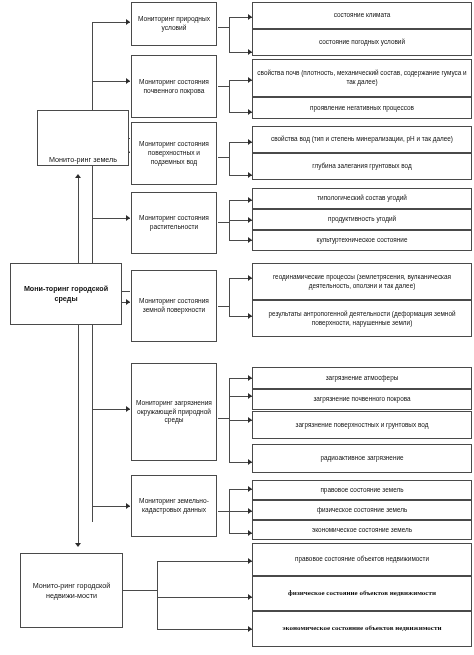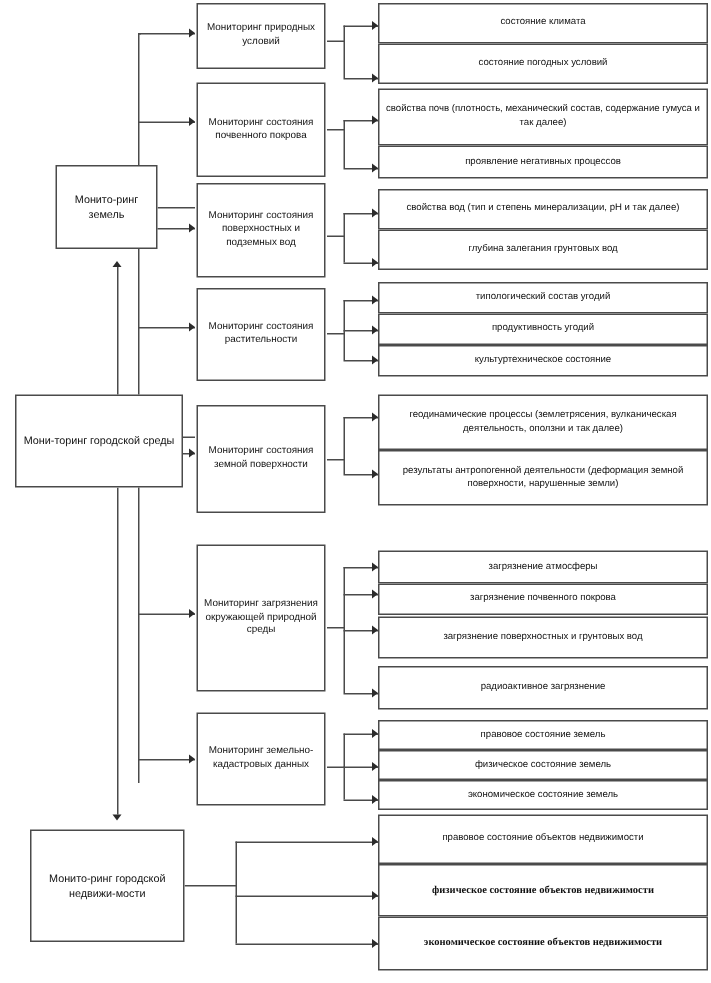--- a/index.html
+++ b/index.html
@@ -125,25 +125,25 @@
 
   <div class="ln h" style="left:123px;top:590px;width:35px;"></div>
   <div class="ln v" style="left:157px;top:561px;height:68px;"></div>
   <div class="ln h" style="left:157px;top:561px;width:95px;"></div>
   <div class="arw arw-r" style="left:248px;top:558px;"></div>
   <div class="ln h" style="left:157px;top:597px;width:95px;"></div>
   <div class="arw arw-r" style="left:248px;top:594px;"></div>
   <div class="ln h" style="left:157px;top:629px;width:95px;"></div>
   <div class="arw arw-r" style="left:248px;top:626px;"></div>
 
-  <div class="box lvl1" style="left:37px;top:110px;width:68px;height:56px;">
+  <div class="box lvl1" style="left:37px;top:110px;width:92px;height:56px;align-items:flex-end;">
     <span>Монито-ринг земель</span>
   </div>
 
-  <div class="box lvl1" style="left:10px;top:263px;width:112px;height:62px;">
+  <div class="box lvl1" style="left:10px;top:263px;width:112px;height:62px;font-weight:bold;">
     <span>Мони-торинг городской среды</span>
   </div>
 
   <div class="box lvl1" style="left:20px;top:553px;width:103px;height:75px;">
     <span>Монито-ринг городской недвижи-мости</span>
   </div>
 
   <div class="box lvl2" style="left:131px;top:2px;width:86px;height:44px;">
     <span>Мониторинг природных условий</span>
   </div>

